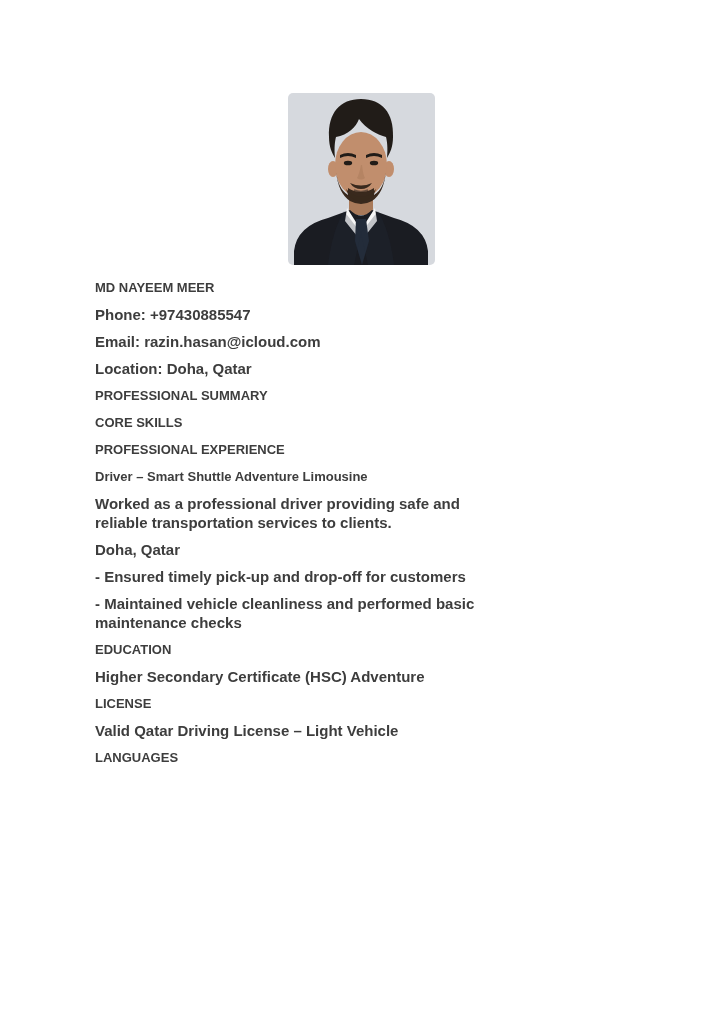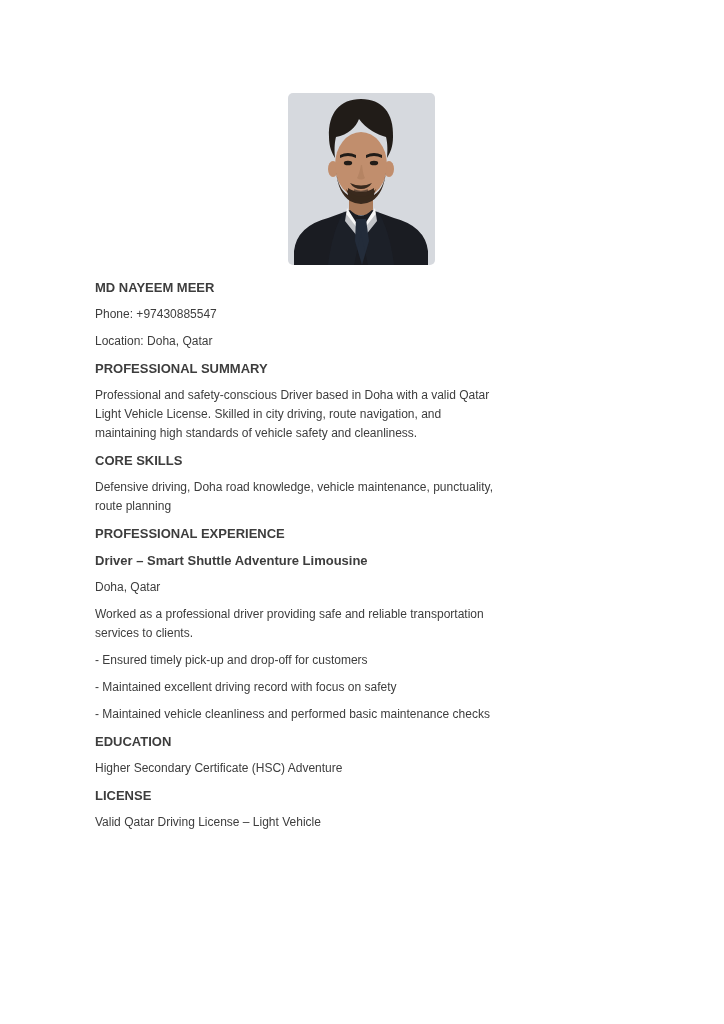--- a/index.html
+++ b/index.html
@@ -25,23 +25,24 @@
     width: 147px;
     height: 172px;
     margin: 0 0 13px 193px;
     border-radius: 5px;
     overflow: hidden;
     display: block;
   }
   .photo svg { display: block; }
   p {
     margin: 0 0 8px 0;
-    font-size: 12px;
+    font-size: 15px;
     line-height: 19px;
     color: #3d3d3d;
+    font-weight: bold;
   }
   p.bold {
     font-weight: bold;
     font-size: 13px;
   }
 </style>
 </head>
 <body style="background: rgb(255, 255, 255);">
 
 <div class="page" style="color: rgb(61, 61, 61);">
@@ -82,36 +83,35 @@
 
       <path d="M52,62 Q60,58 68,62 L68,65 Q60,61 52,65 Z" fill="#211c18"></path>
       <path d="M78,62 Q86,58 94,62 L94,65 Q86,61 78,65 Z" fill="#211c18"></path>
 
       <path d="M73,6 C52,6 40,20 41,44 C41,54 44,60 47,65 C46,54 47,48 48,44 C60,42 68,34 71,26 C78,36 90,42 98,44 C99,48 100,54 99,65 C102,60 105,54 105,44 C106,20 94,6 73,6 Z" fill="#211c18"></path>
     </svg>
   </div>
 
   <p class="bold">MD NAYEEM MEER</p>
   <p>Phone: +97430885547</p>
+  <p>Email: razin.hasan@icloud.com</p>
   <p>Location: Doha, Qatar</p>
 
   <p class="bold">PROFESSIONAL SUMMARY</p>
-  <p>Professional and safety-conscious Driver based in Doha with a valid Qatar Light Vehicle License. Skilled in city driving, route navigation, and maintaining high standards of vehicle safety and cleanliness.</p>
 
   <p class="bold">CORE SKILLS</p>
-  <p>Defensive driving, Doha road knowledge, vehicle maintenance, punctuality, route planning</p>
 
   <p class="bold">PROFESSIONAL EXPERIENCE</p>
   <p class="bold">Driver – Smart Shuttle Adventure Limousine</p>
+  <p>Worked as a professional driver providing safe and reliable transportation services to clients.</p>
   <p>Doha, Qatar</p>
-  <p>Worked as a professional driver providing safe and reliable transportation services to clients.</p>
   <p>- Ensured timely pick-up and drop-off for customers</p>
-  <p>- Maintained excellent driving record with focus on safety</p>
   <p>- Maintained vehicle cleanliness and performed basic maintenance checks</p>
 
   <p class="bold">EDUCATION</p>
   <p>Higher Secondary Certificate (HSC) Adventure</p>
 
   <p class="bold">LICENSE</p>
   <p>Valid Qatar Driving License – Light Vehicle</p>
 
+  <p class="bold">LANGUAGES</p>
 
 </div>
 
 </body></html>

